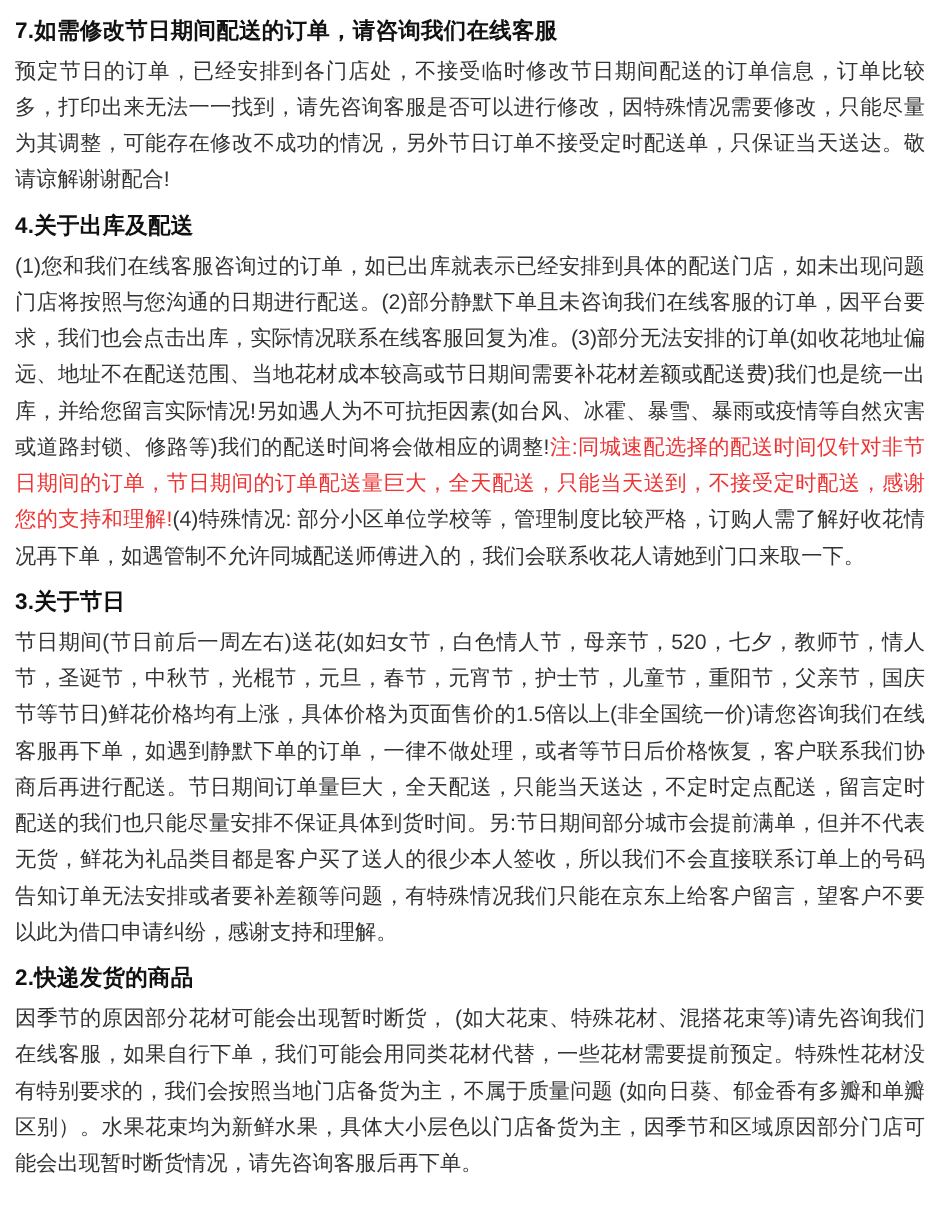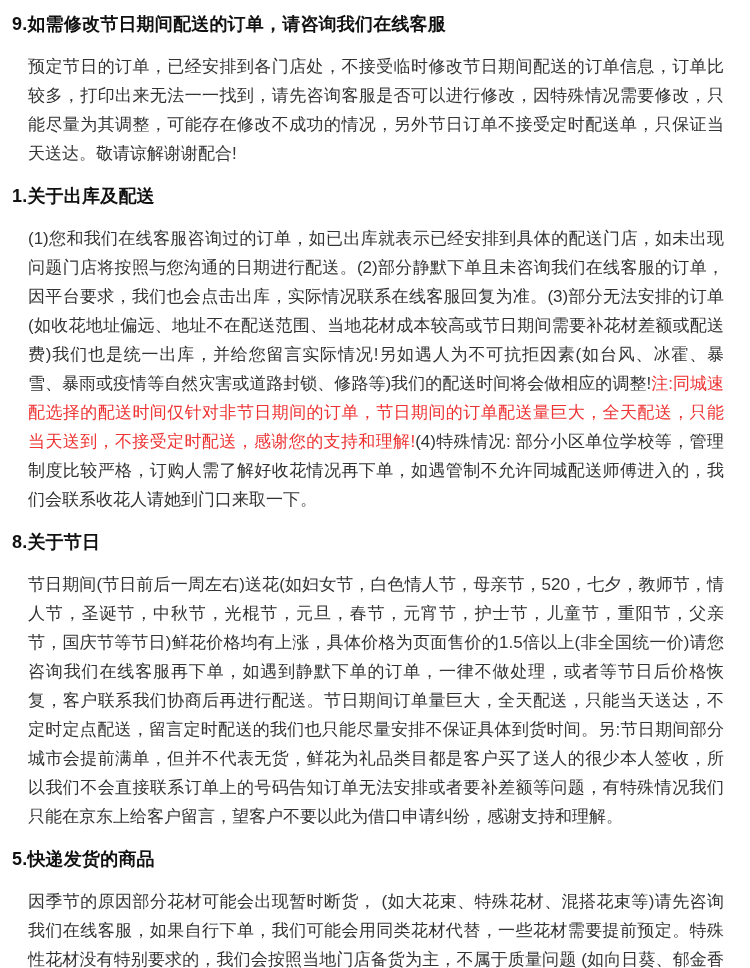--- a/index.html
+++ b/index.html
@@ -24,50 +24,50 @@
     font-size:18px;
     line-height:24px;
     margin:10px 0 6px 0;
     font-weight:bold;
     color:var(--heading-text);
     letter-spacing:0.2px;
   }
   .sec-body{
     font-size:17px;
     line-height:29px;
-    margin:16px;
+    margin:0;
     text-align:justify;
     color:var(--body-text);
     word-break:break-all;
   }
   .alert{
     color:var(--alert-red);
   }
 </style>
 </head>
 <body>
 
 <main class="doc">
 
   <section>
-    <h2 class="sec-heading">9.如需修改节日期间配送的订单，请咨询我们在线客服</h2>
+    <h2 class="sec-heading">7.如需修改节日期间配送的订单，请咨询我们在线客服</h2>
     <p class="sec-body"><span>预定节日的订单，已经安排到各门店处，不接受临时修改节日期间配送的订单信息，订单比较多，打印出来无法一一找到，请先咨询客服是否可以进行修改，因特殊情况需要修改，只能尽量为其调整，可能存在修改不成功的情况，另外节日订单不接受定时配送单，只保证当天送达。敬请谅解谢谢配合!</span></p>
   </section>
 
   <section>
-    <h2 class="sec-heading">1.关于出库及配送</h2>
+    <h2 class="sec-heading">4.关于出库及配送</h2>
     <p class="sec-body"><span>(1)您和我们在线客服咨询过的订单，如已出库就表示已经安排到具体的配送门店，如未出现问题门店将按照与您沟通的日期进行配送。(2)部分静默下单且未咨询我们在线客服的订单，因平台要求，我们也会点击出库，实际情况联系在线客服回复为准。(3)部分无法安排的订单(如收花地址偏远、地址不在配送范围、当地花材成本较高或节日期间需要补花材差额或配送费)我们也是统一出库，并给您留言实际情况!另如遇人为不可抗拒因素(如台风、冰霍、暴雪、暴雨或疫情等自然灾害或道路封锁、修路等)我们的配送时间将会做相应的调整!</span><span class="alert">注:同城速配选择的配送时间仅针对非节日期间的订单，节日期间的订单配送量巨大，全天配送，只能当天送到，不接受定时配送，感谢您的支持和理解!</span><span>(4)特殊情况: 部分小区单位学校等，管理制度比较严格，订购人需了解好收花情况再下单，如遇管制不允许同城配送师傅进入的，我们会联系收花人请她到门口来取一下。</span></p>
   </section>
 
   <section>
-    <h2 class="sec-heading">8.关于节日</h2>
+    <h2 class="sec-heading">3.关于节日</h2>
     <p class="sec-body"><span>节日期间(节日前后一周左右)送花(如妇女节，白色情人节，母亲节，520，七夕，教师节，情人节，圣诞节，中秋节，光棍节，元旦，春节，元宵节，护士节，儿童节，重阳节，父亲节，国庆节等节日)鲜花价格均有上涨，具体价格为页面售价的1.5倍以上(非全国统一价)请您咨询我们在线客服再下单，如遇到静默下单的订单，一律不做处理，或者等节日后价格恢复，客户联系我们协商后再进行配送。节日期间订单量巨大，全天配送，只能当天送达，不定时定点配送，留言定时配送的我们也只能尽量安排不保证具体到货时间。另:节日期间部分城市会提前满单，但并不代表无货，鲜花为礼品类目都是客户买了送人的很少本人签收，所以我们不会直接联系订单上的号码告知订单无法安排或者要补差额等问题，有特殊情况我们只能在京东上给客户留言，望客户不要以此为借口申请纠纷，感谢支持和理解。</span></p>
   </section>
 
   <section>
-    <h2 class="sec-heading">5.快递发货的商品</h2>
+    <h2 class="sec-heading">2.快递发货的商品</h2>
   </section>
 
   <section>
     <p class="sec-body"><span>因季节的原因部分花材可能会出现暂时断货， (如大花束、特殊花材、混搭花束等)请先咨询我们在线客服，如果自行下单，我们可能会用同类花材代替，一些花材需要提前预定。特殊性花材没有特别要求的，我们会按照当地门店备货为主，不属于质量问题 (如向日葵、郁金香有多瓣和单瓣区别）。水果花束均为新鲜水果，具体大小层色以门店备货为主，因季节和区域原因部分门店可能会出现暂时断货情况，请先咨询客服后再下单。</span></p>
   </section>
 
 </main>
 
 </body></html>

